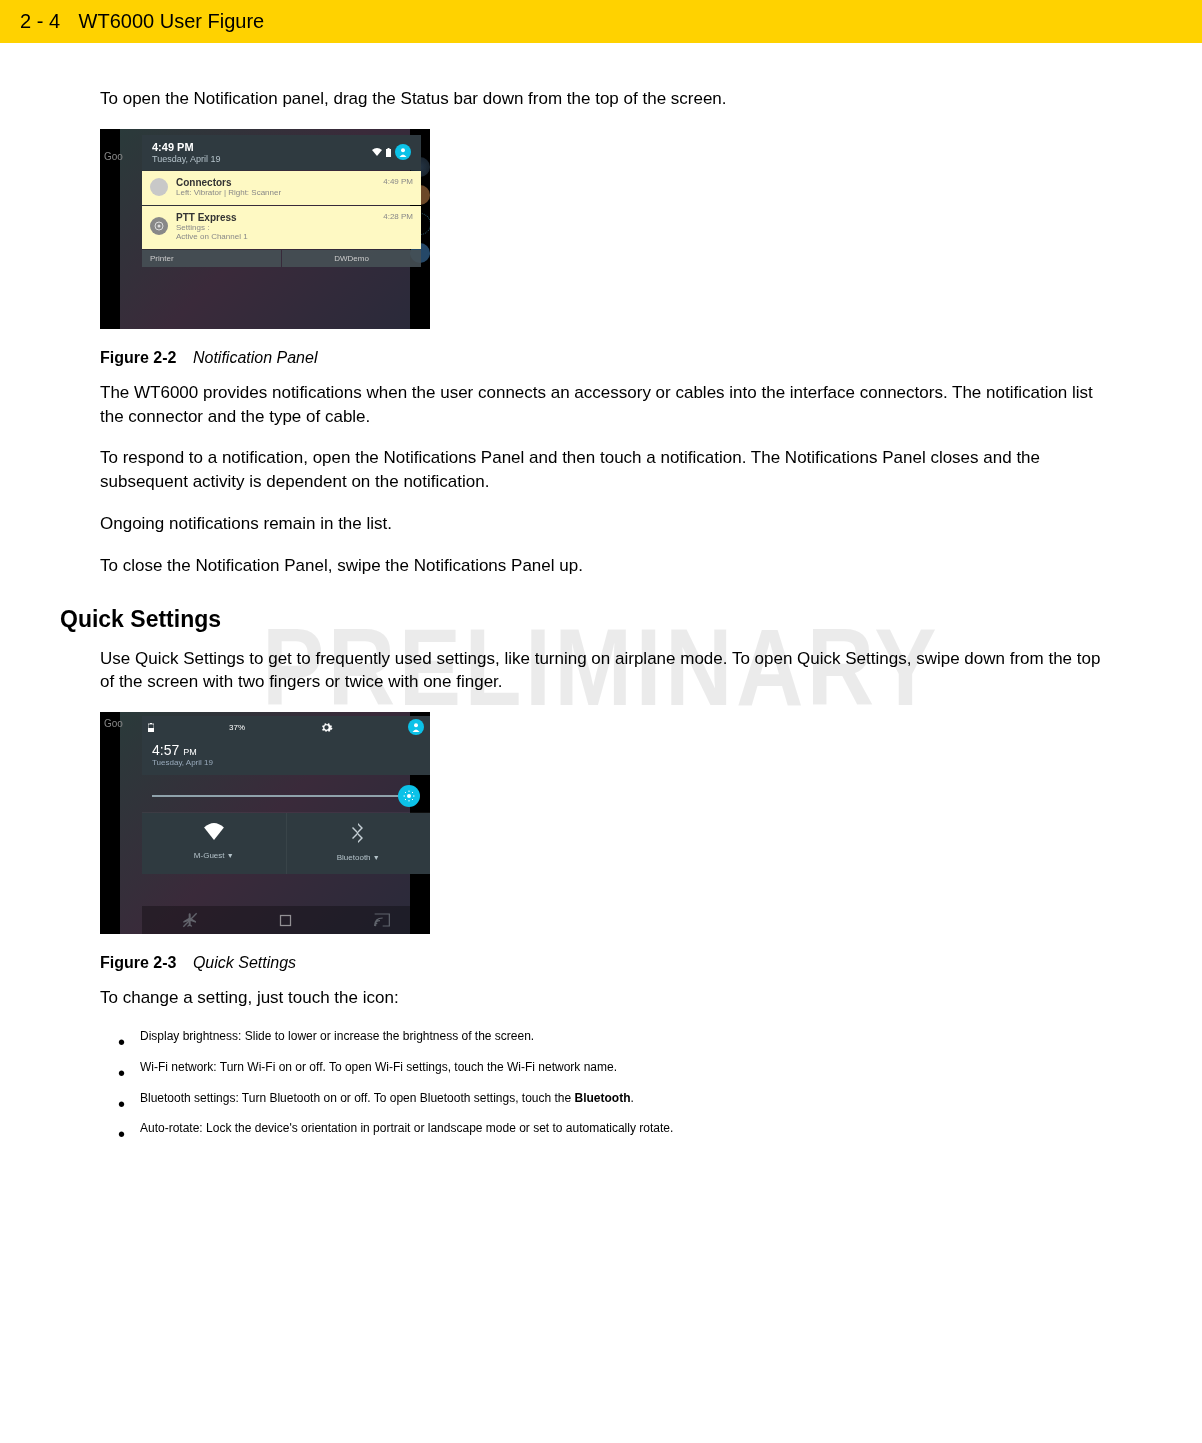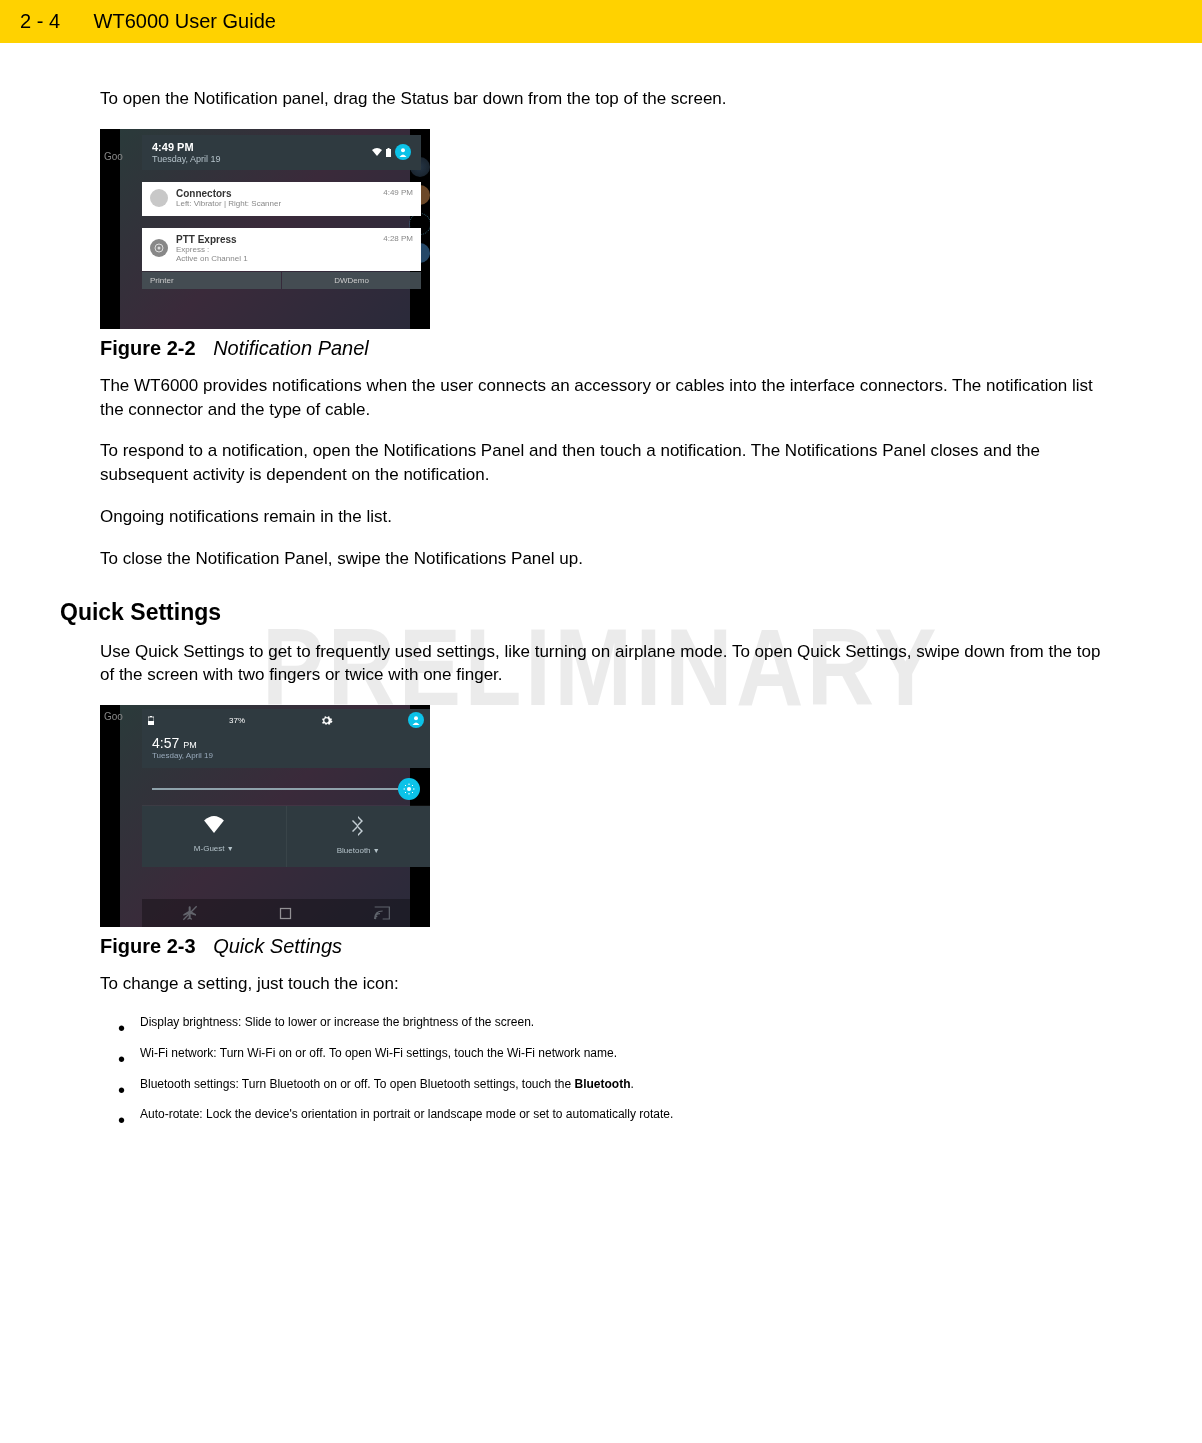--- a/index.html
+++ b/index.html
@@ -9,21 +9,21 @@
     width: 1202px;
     background: #fff;
     color: #000;
   }
   .header {
     background: #ffd200;
     padding: 10px 20px;
     font-size: 20px;
   }
   .header span { display: inline-block; }
-  .page-num { margin-right: 28px; text-align: right; }
+  .page-num { margin-right: 13px; text-align: right; }
   .content {
     padding: 30px 60px 40px 60px;
     position: relative;
   }
   .watermark {
     position: absolute;
     top: 560px;
     left: 50px;
     right: 50px;
     text-align: center;
@@ -40,22 +40,22 @@
     font-size: 17px;
     line-height: 1.4;
     margin: 14px 40px 18px 40px;
   }
   .section-title {
     font-size: 23px;
     font-weight: bold;
     margin: 28px 0 8px 0;
   }
   .fig-caption {
-    font-size: 20px;
-    margin: 8px 40px 14px 40px;
+    font-size: 16px;
+    margin: 20px 40px 14px 40px;
   }
   .fig-caption .num { font-weight: bold; margin-right: 12px; }
   .fig-caption .title { font-style: italic; }
   ul.bullets {
     margin: 10px 40px;
     padding-left: 40px;
   }
   ul.bullets li {
     font-size: 12px;
     line-height: 1.4;
@@ -92,21 +92,21 @@
     display:flex; justify-content:space-between; align-items:center;
   }
   .ss1-header-left .time { font-weight:bold; display:block; font-size:11px;}
   .ss1-header-left .date { font-size:9px; color:#b4c2c9;}
   .ss1-header-right { display:flex; align-items:center; gap:4px;}
   .ss1-badge {
     width:16px; height:16px; border-radius:50%; background:#0cc2e8; display:flex; align-items:center; justify-content:center;
   }
   .ss1-badge svg { width:10px; height:10px; }
   .ss1-notif {
-    background:#ffffff; margin-top:12px; padding:6px 8px 8px 8px; display:flex; align-items:center; position:relative;
+    background:#fef9c3; margin-top:1px; padding:6px 8px 8px 8px; display:flex; align-items:center; position:relative;
   }
   .ss1-notif .dot { width:18px; height:18px; border-radius:50%; background:#c8c8c8; margin-right:8px; flex-shrink:0;}
   .ss1-notif .ptt { width:18px; height:18px; border-radius:50%; background:#888; margin-right:8px; flex-shrink:0; display:flex; align-items:center; justify-content:center;}
   .ss1-notif .texts .t1 { font-size:10px; font-weight:bold; color:#333;}
   .ss1-notif .texts .t2 { font-size:8px; color:#888;}
   .ss1-notif .tstamp { position:absolute; right:8px; top:6px; font-size:8px; color:#888;}
   .ss1-bottomrow {
     display:flex; gap:1px; margin-top:1px;
   }
   .ss1-bottomrow div { flex:1; background:rgba(70,80,85,0.9); color:#ccc; font-size:8px; padding:4px 8px;}
@@ -163,21 +163,21 @@
   .clear-inline {
     display:inline-block; width:20px; height:12px; vertical-align:middle;
     position:relative; top:-1px;
   }
 </style>
 </head>
 <body>
 
 <div class="header">
   <span class="page-num">2 - 4</span>
-  <span>WT6000 User Guide</span>
+  <span>WT6000 User Figure</span>
 </div>
 
 <div class="content">
   <div class="watermark">PRELIMINARY</div>
 
   <p class="body-text">To open the Notification panel, drag the Status bar down from the top of the screen.</p>
 
   <div class="screenshot ss1">
     <div class="ss1-inner"></div>
     <div class="ss1-left-text">Goo</div>
@@ -219,21 +219,21 @@
       </div>
       <div class="ss1-notif">
         <div class="ptt">
           <svg width="10" height="10" viewBox="0 0 10 10">
               <circle cx="5" cy="5" r="4" fill="none" stroke="#ddd" stroke-width="1"></circle>
               <circle cx="5" cy="5" r="1.5" fill="#ddd"></circle>
             </svg>
         </div>
         <div class="texts">
           <div class="t1">PTT Express</div>
-          <div class="t2">Express :</div>
+          <div class="t2">Settings :</div>
           <div class="t2">Active on Channel 1</div>
         </div>
         <div class="tstamp">4:28 PM</div>
       </div>
       <div class="ss1-bottomrow">
         <div>Printer</div>
         <div style="text-align:center">DWDemo</div>
       </div>
     </div>
   </div>

